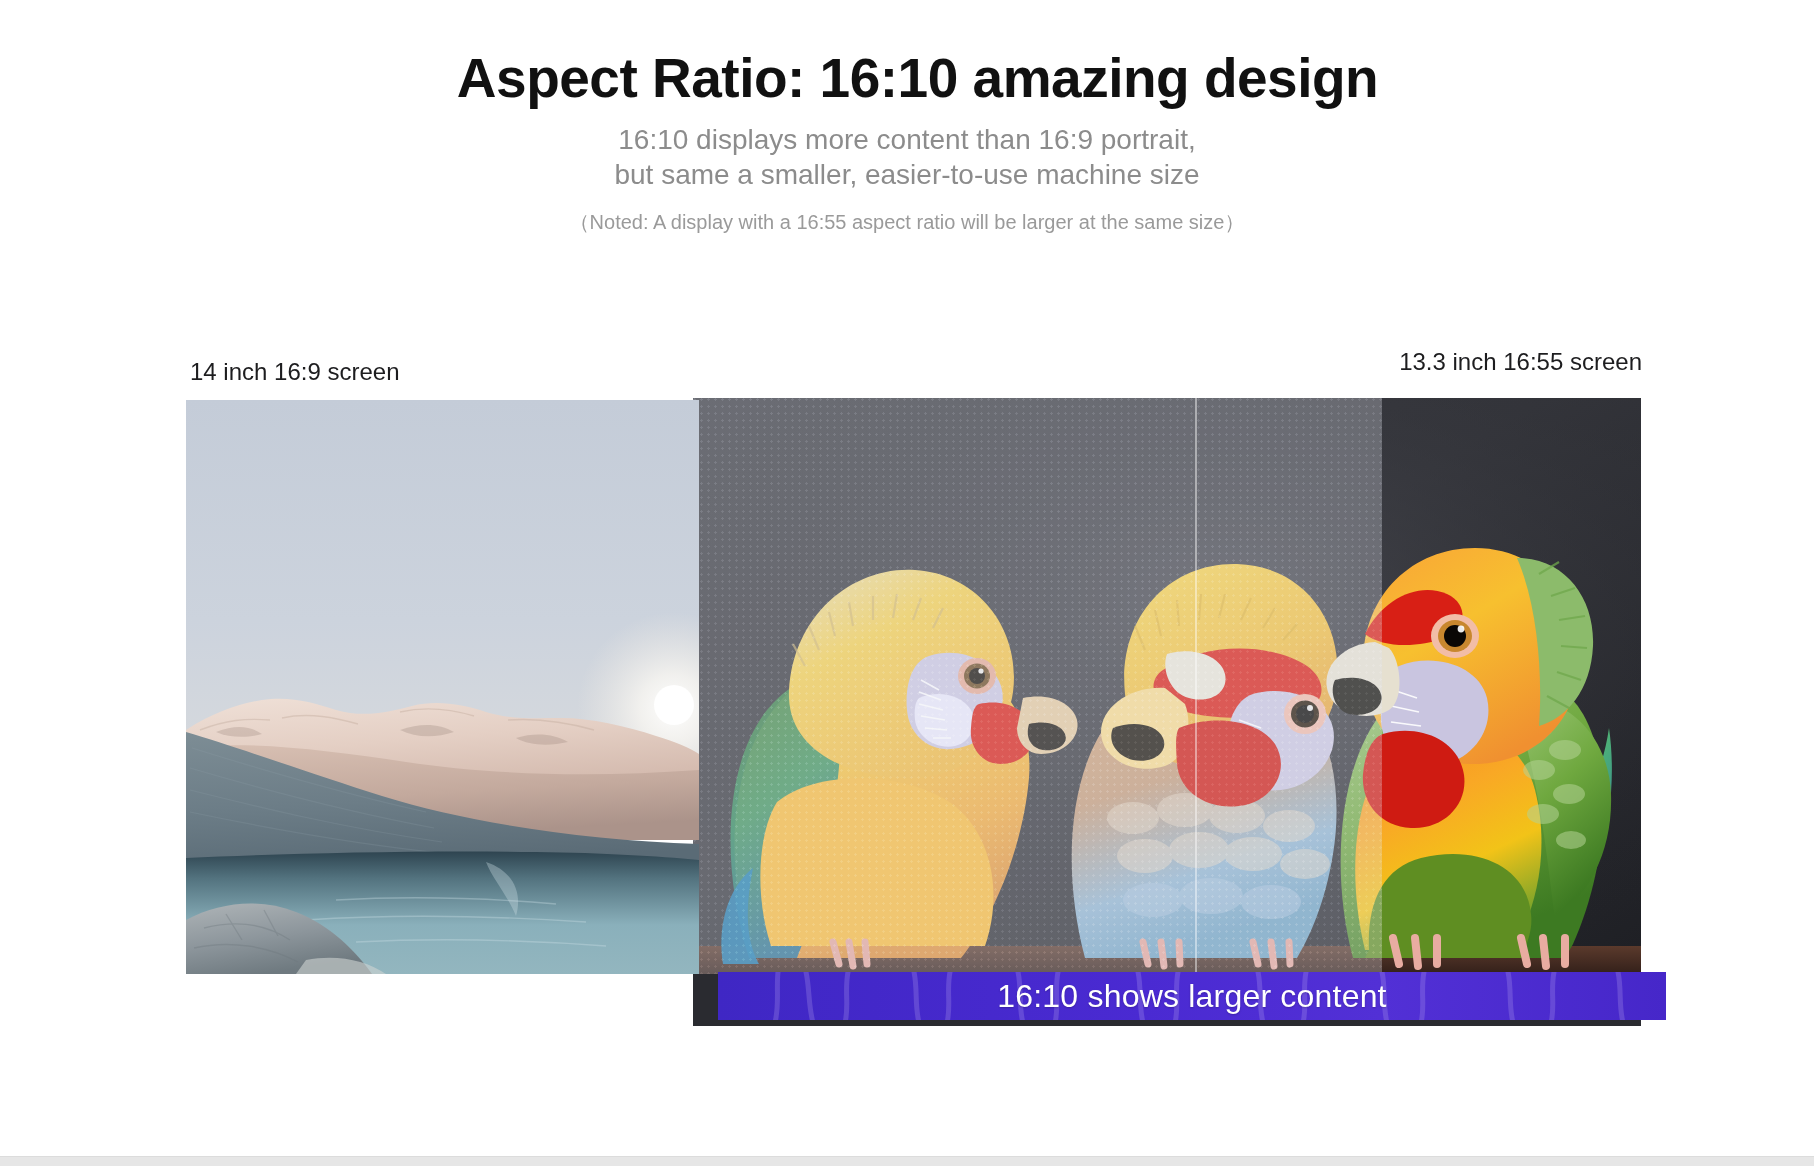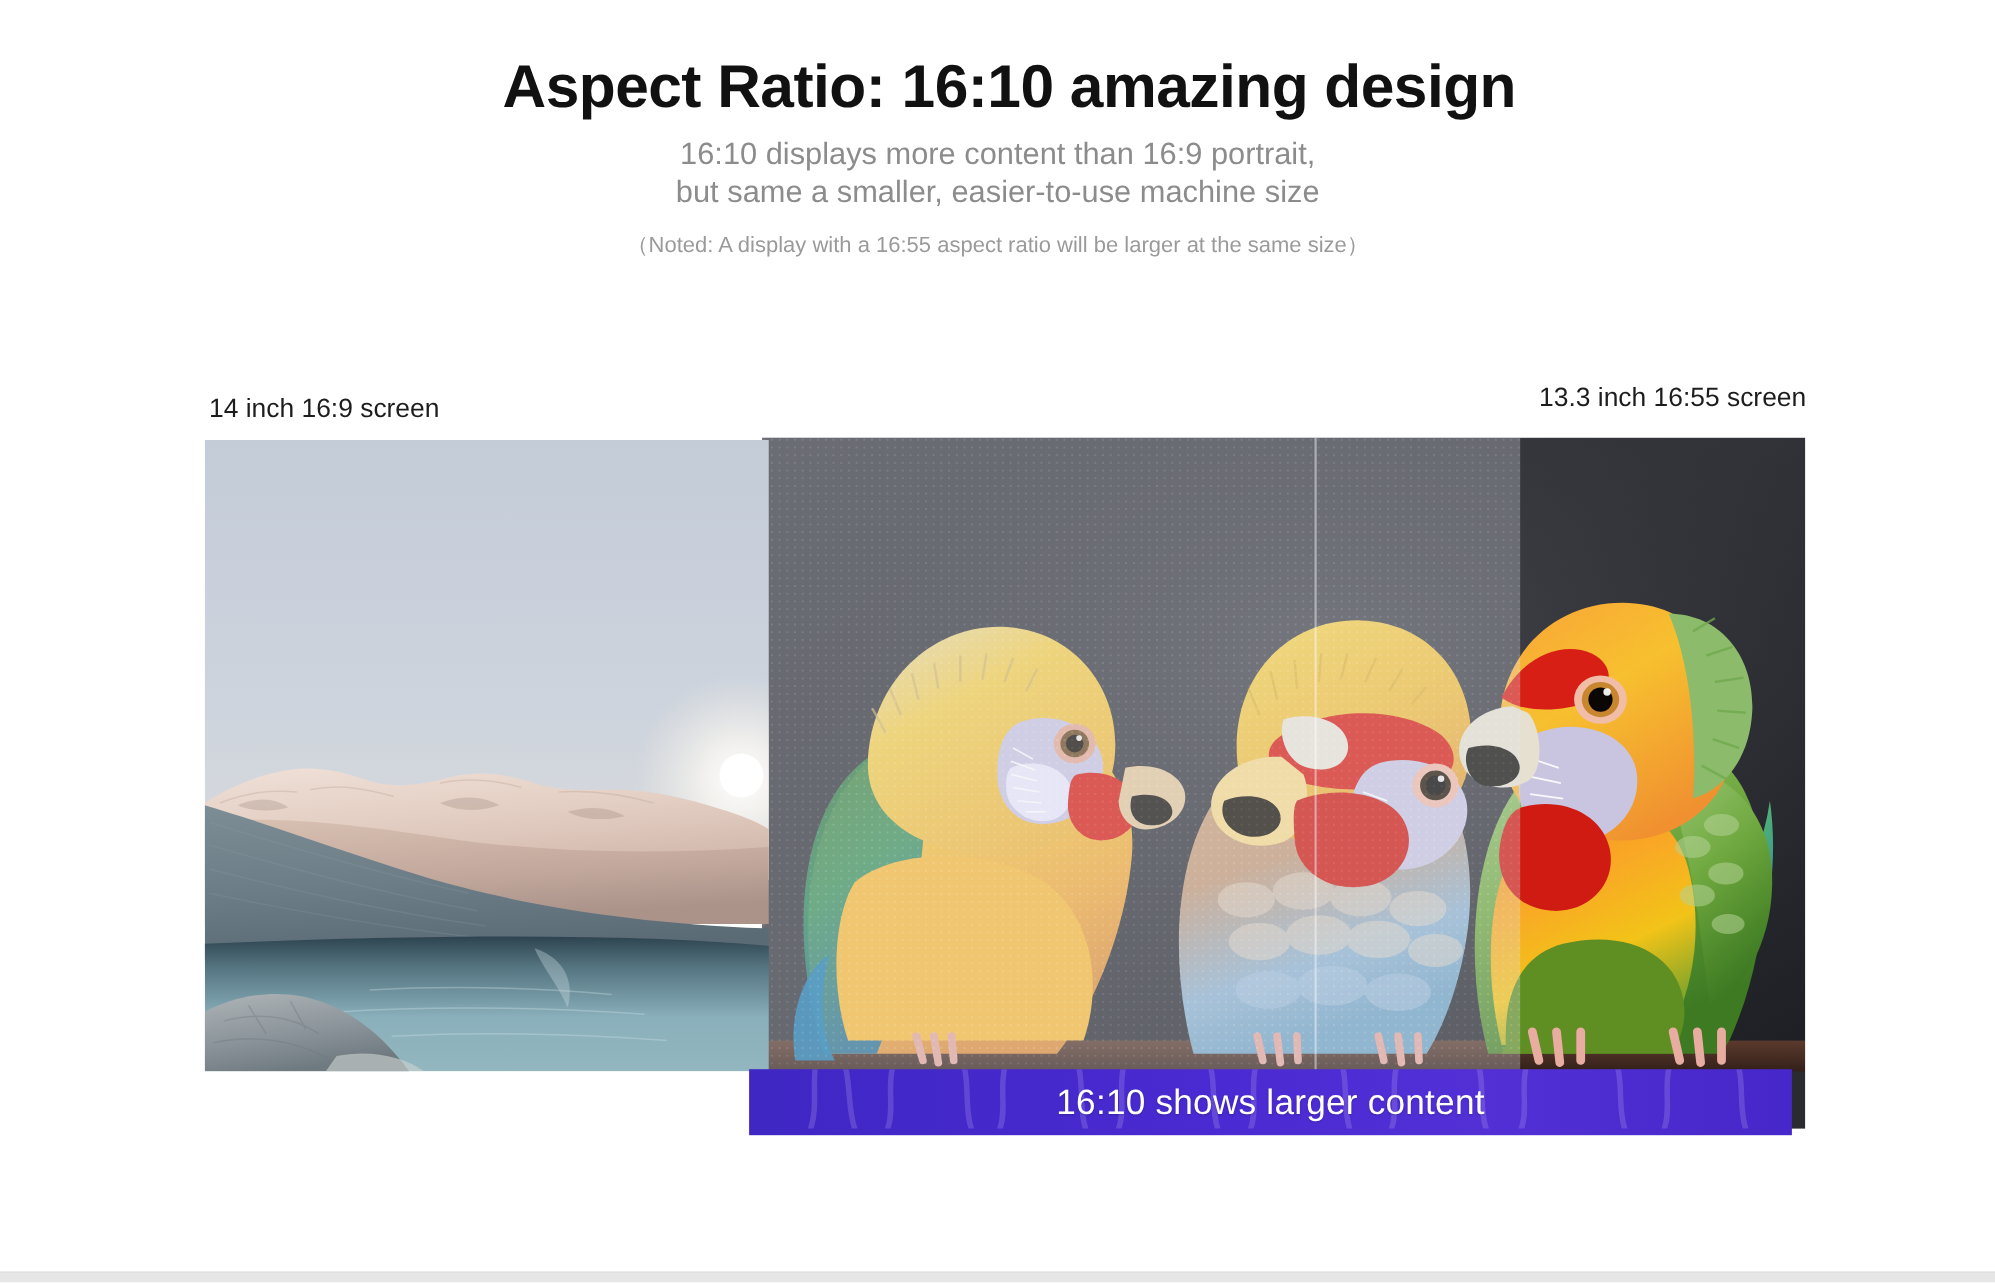--- a/index.html
+++ b/index.html
@@ -130,24 +130,24 @@
     width: 2px;
     height: 576px;
     z-index: 4;
     background: rgba(255,255,255,0.45);
     pointer-events: none;
   }
 
   
   .banner {
     position: absolute;
-    left: 495px;
+    left: 532px;
     top: 574px;
     width: 948px;
-    height: 60px;
+    height: 48px;
     z-index: 5;
     overflow: hidden;
     background: linear-gradient(90deg, #3f27c4 0%, #4a2ad2 45%, #5230d6 70%, #4627c9 100%);
     display: flex;
     align-items: center;
     justify-content: center;
   }
   .banner .feet {
     position: absolute;
     inset: 0;

